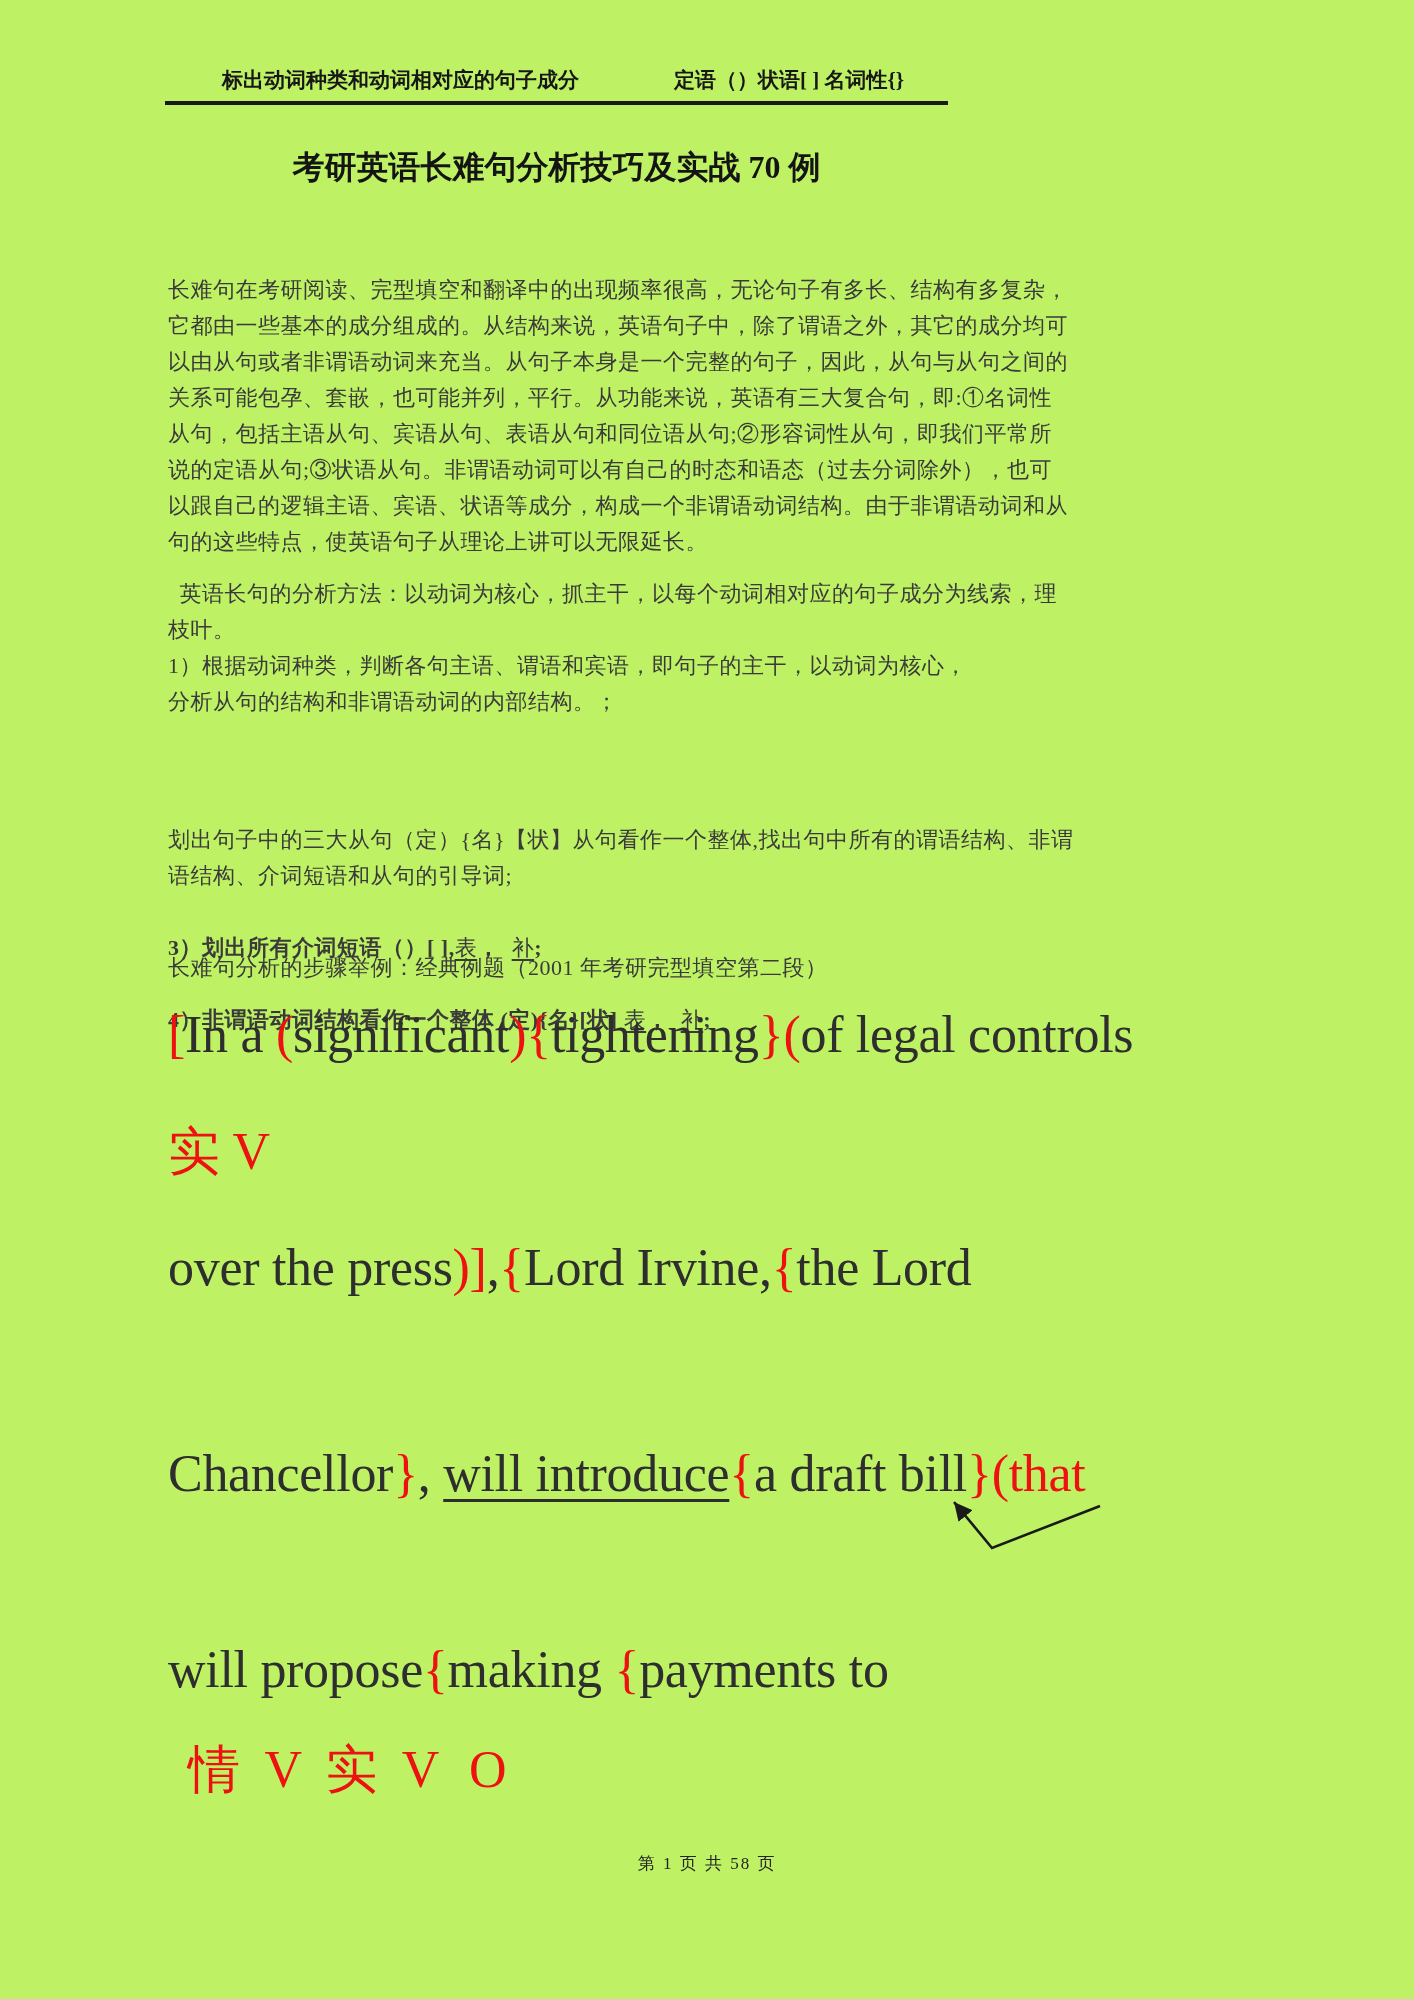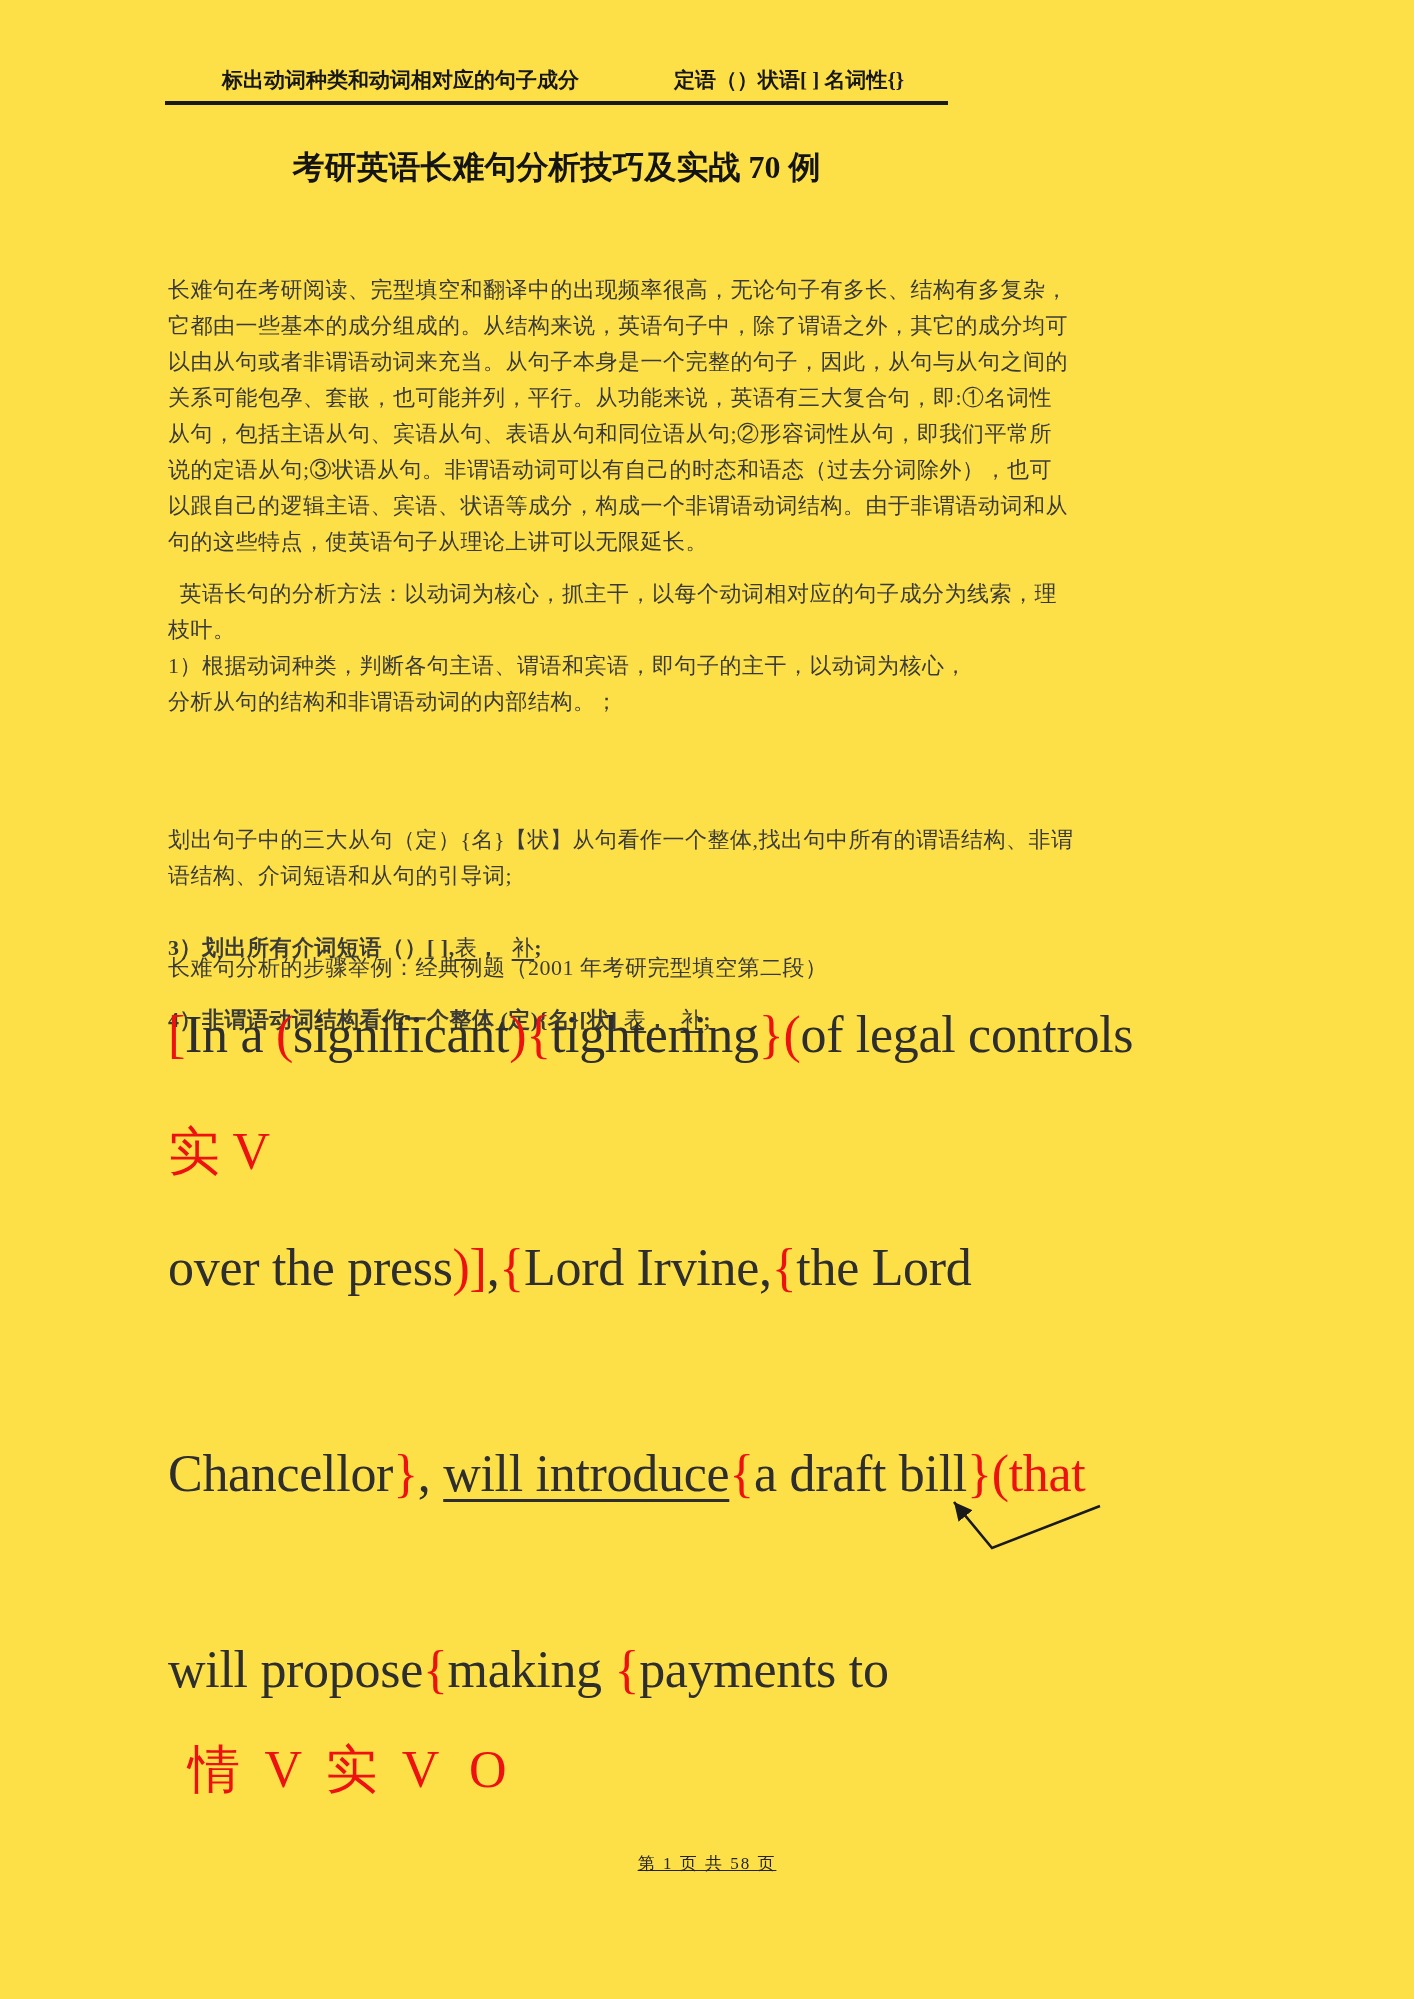--- a/index.html
+++ b/index.html
@@ -1,17 +1,17 @@
 <!DOCTYPE html>
 <html style="--red: #ee1111; --ink: #2e2e2e; --header_ink: #171717;"><head>
 <meta charset="utf-8">
 <style>
   html,body{margin:0;padding:0;background:#ffffff;}
   body{width:1414px;height:1999px;overflow:hidden;}
-  .page{position:relative;width:1414px;height:1999px;background:#fde047;
+  .page{position:relative;width:1414px;height:1999px;background:#bef264;
         font-family:"Liberation Serif","DejaVu Serif",serif;}
 
   
   .header{position:absolute;left:165px;top:66px;width:783px;box-sizing:border-box;
           display:flex;justify-content:space-between;align-items:flex-end;
           padding:0 44px 7px 57px;border-bottom:4px solid #1a1a1a;
           font-size:21px;font-weight:bold;color:#171717;}
 
   
   .title{position:absolute;left:165px;top:146px;width:783px;margin:0;
@@ -48,21 +48,21 @@
   .seg-u{color:#2e2e2e;text-decoration:underline;
          text-decoration-thickness:3px;text-underline-offset:8px;}
   .bodytext .seg-b{color:#3a3a3a;font-weight:bold;}
   .bodytext .seg-u{color:#3a3a3a;text-decoration-thickness:2px;text-underline-offset:4px;}
 
   
   .ref-arrow{position:absolute;left:938px;top:1492px;}
 
   
   .footer{position:absolute;left:0;top:1852px;width:1414px;text-align:center;
-          font-size:17px;letter-spacing:2px;color:#242424;text-decoration:underline;}
+          font-size:17px;letter-spacing:2px;color:#242424;}
 </style>
 </head>
 <body>
 
 <div class="page">
 
   <div class="header">
     <span>标出动词种类和动词相对应的句子成分</span>
     <span>定语（）状语[ ] 名词性{}</span>
   </div>

